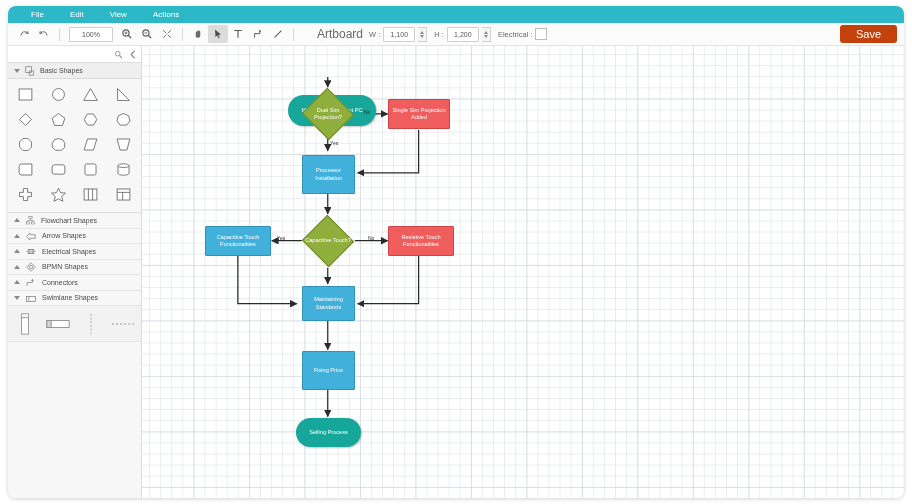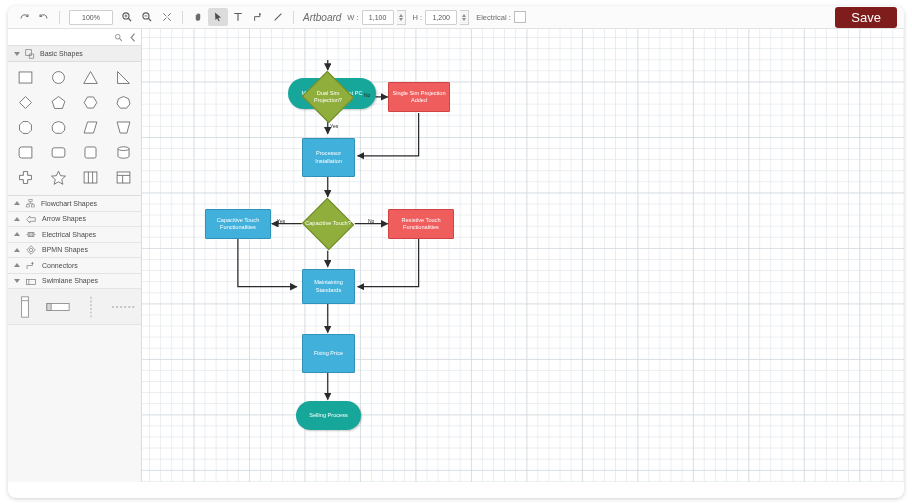--- a/index.html
+++ b/index.html
@@ -10,32 +10,32 @@
   .menubar{height:17px;background:#2cb8c6;display:flex;align-items:center;padding-left:10px;}
   .menubar .mi{color:#ffffff;font-size:8px;padding:0 13px;line-height:17px;cursor:default;}
   
   .toolbar{height:22px;background:#fbfbfb;border-bottom:1px solid #e3e3e3;display:flex;align-items:center;padding-left:6px;gap:0;}
   .tb{width:20px;height:18px;display:flex;align-items:center;justify-content:center;cursor:pointer;border-radius:2px;}
   .tb.active{background:#dcdcdc;}
   .tb svg{display:block;}
   .sep{width:1px;height:13px;background:#d8d8d8;margin:0 5px;}
   .zoomfield{width:42px;height:13px;border:1px solid #cfcfcf;background:#fff;font-size:7px;color:#555;
              text-align:center;line-height:13px;margin:0 4px;border-radius:1px;}
-  .tlabel{font-size:10px;color:#6a6a6a;margin:0 6px 0 4px;white-space:nowrap;font-style:italic;}
+  .tlabel{font-size:12px;color:#6a6a6a;margin:0 6px 0 18px;white-space:nowrap;}
   .dim{display:flex;align-items:center;gap:3px;margin-right:7px;}
   .dim .dl{font-size:7.5px;color:#6a6a6a;}
   .numbox{width:30px;height:13px;border:1px solid #cfcfcf;background:#fff;font-size:7px;color:#555;
           text-align:center;line-height:13px;border-radius:1px;}
   .spin{width:8px;height:13px;border:1px solid #cfcfcf;border-left:none;background:#f6f6f6;display:flex;
         flex-direction:column;align-items:center;justify-content:center;gap:1px;cursor:pointer;}
   .spin i{display:block;width:0;height:0;border-left:2px solid transparent;border-right:2px solid transparent;}
   .spin i.up{border-bottom:3px solid #8b8b8b;}
   .spin i.dn{border-top:3px solid #8b8b8b;}
   .swatch{width:10px;height:10px;border:1px solid #bdbdbd;background:#fff;cursor:pointer;}
-  .savebtn{margin-left:auto;margin-right:7px;background:#7f1d1d;color:#fff;font-size:13px;border:none;
+  .savebtn{margin-left:auto;margin-right:7px;background:#c2410c;color:#fff;font-size:11px;border:none;
            border-radius:3px;padding:3px 16px;cursor:pointer;}
   
   .body{display:flex;height:453px;}
   
   .side{width:133px;background:#f7f7f7;border-right:1px solid #dcdcdc;display:flex;flex-direction:column;}
   .sidesearch{height:16px;background:#fff;border-bottom:1px solid #e0e0e0;display:flex;align-items:center;
               justify-content:flex-end;padding-right:4px;gap:6px;}
   .sidesearch .ic{cursor:pointer;display:flex;}
   .grouphdr{height:15px;background:#efefef;border-bottom:1px solid #dcdcdc;display:flex;align-items:center;
             padding-left:6px;gap:5px;cursor:pointer;}
@@ -69,20 +69,26 @@
   .dia .dshape{position:absolute;inset:0;transform:rotate(45deg);box-sizing:border-box;}
   .dia .dtext{position:relative;z-index:2;padding:0 3px;}
   svg.edges{position:absolute;inset:0;pointer-events:none;}
   .elabel{position:absolute;font-size:5px;color:#2b2b2b;background:transparent;}
 </style>
 </head>
 <body>
 
 <div class="app">
 
+  <div class="menubar">
+    <div class="mi">File</div>
+    <div class="mi">Edit</div>
+    <div class="mi">View</div>
+    <div class="mi">Actions</div>
+  </div>
 
   <div class="toolbar">
     <div class="tb">
       <svg width="12" height="12" viewBox="0 0 16 16">
           <path d="M4 10 A5 5 0 0 1 13 7" fill="none" stroke="#6b6b6b" stroke-width="1.3"></path>
           <path d="M13 4.2 L13.6 7.4 L10.4 7" fill="none" stroke="#6b6b6b" stroke-width="1.3"></path>
         </svg>
     </div>
     <div class="tb">
       <svg width="12" height="12" viewBox="0 0 16 16">

